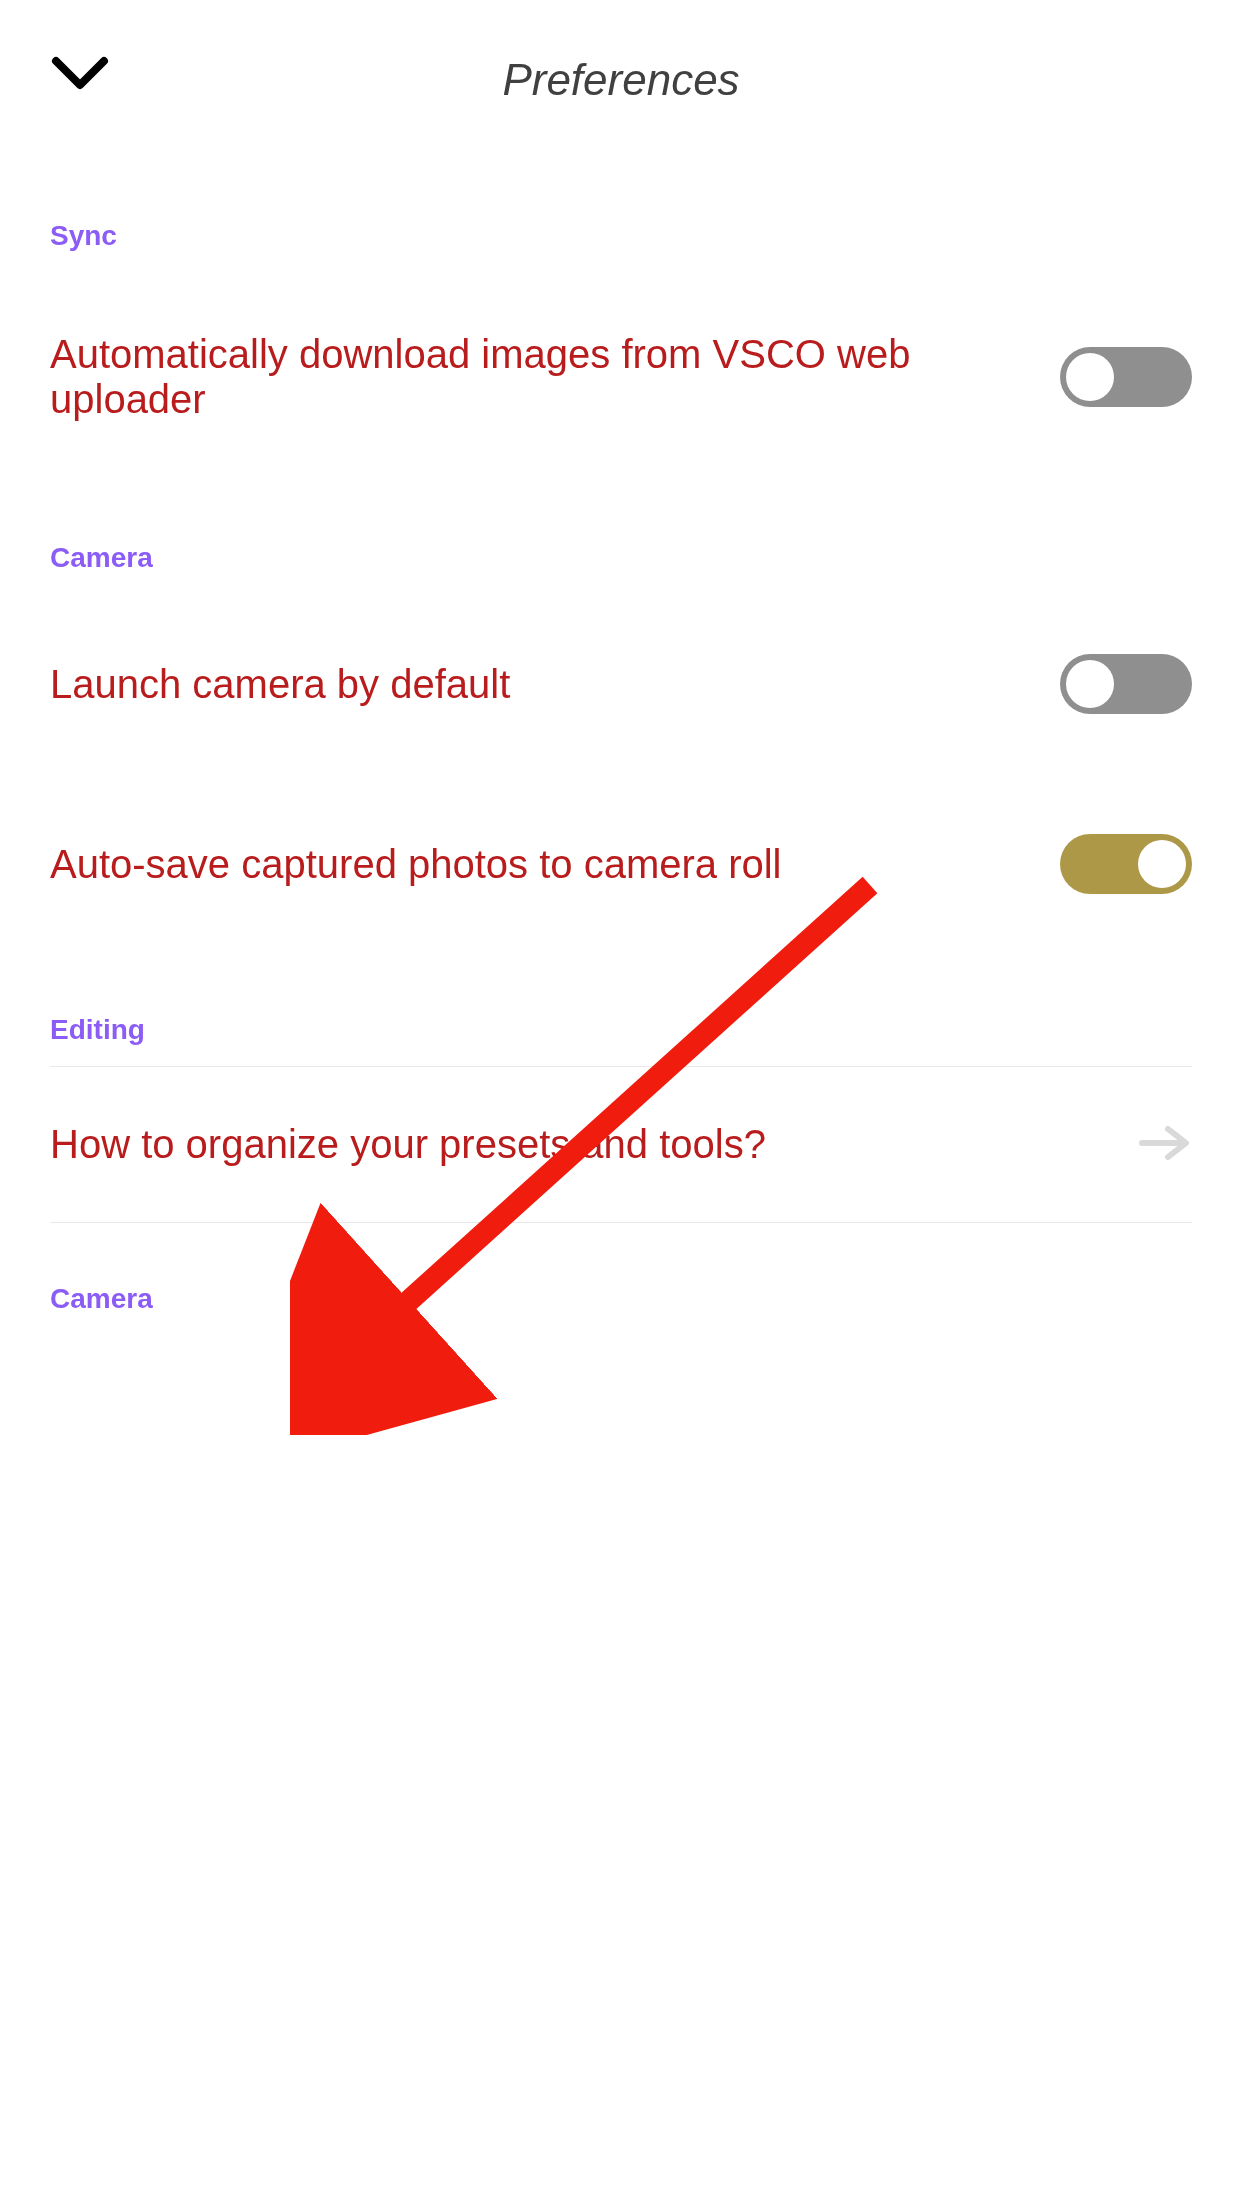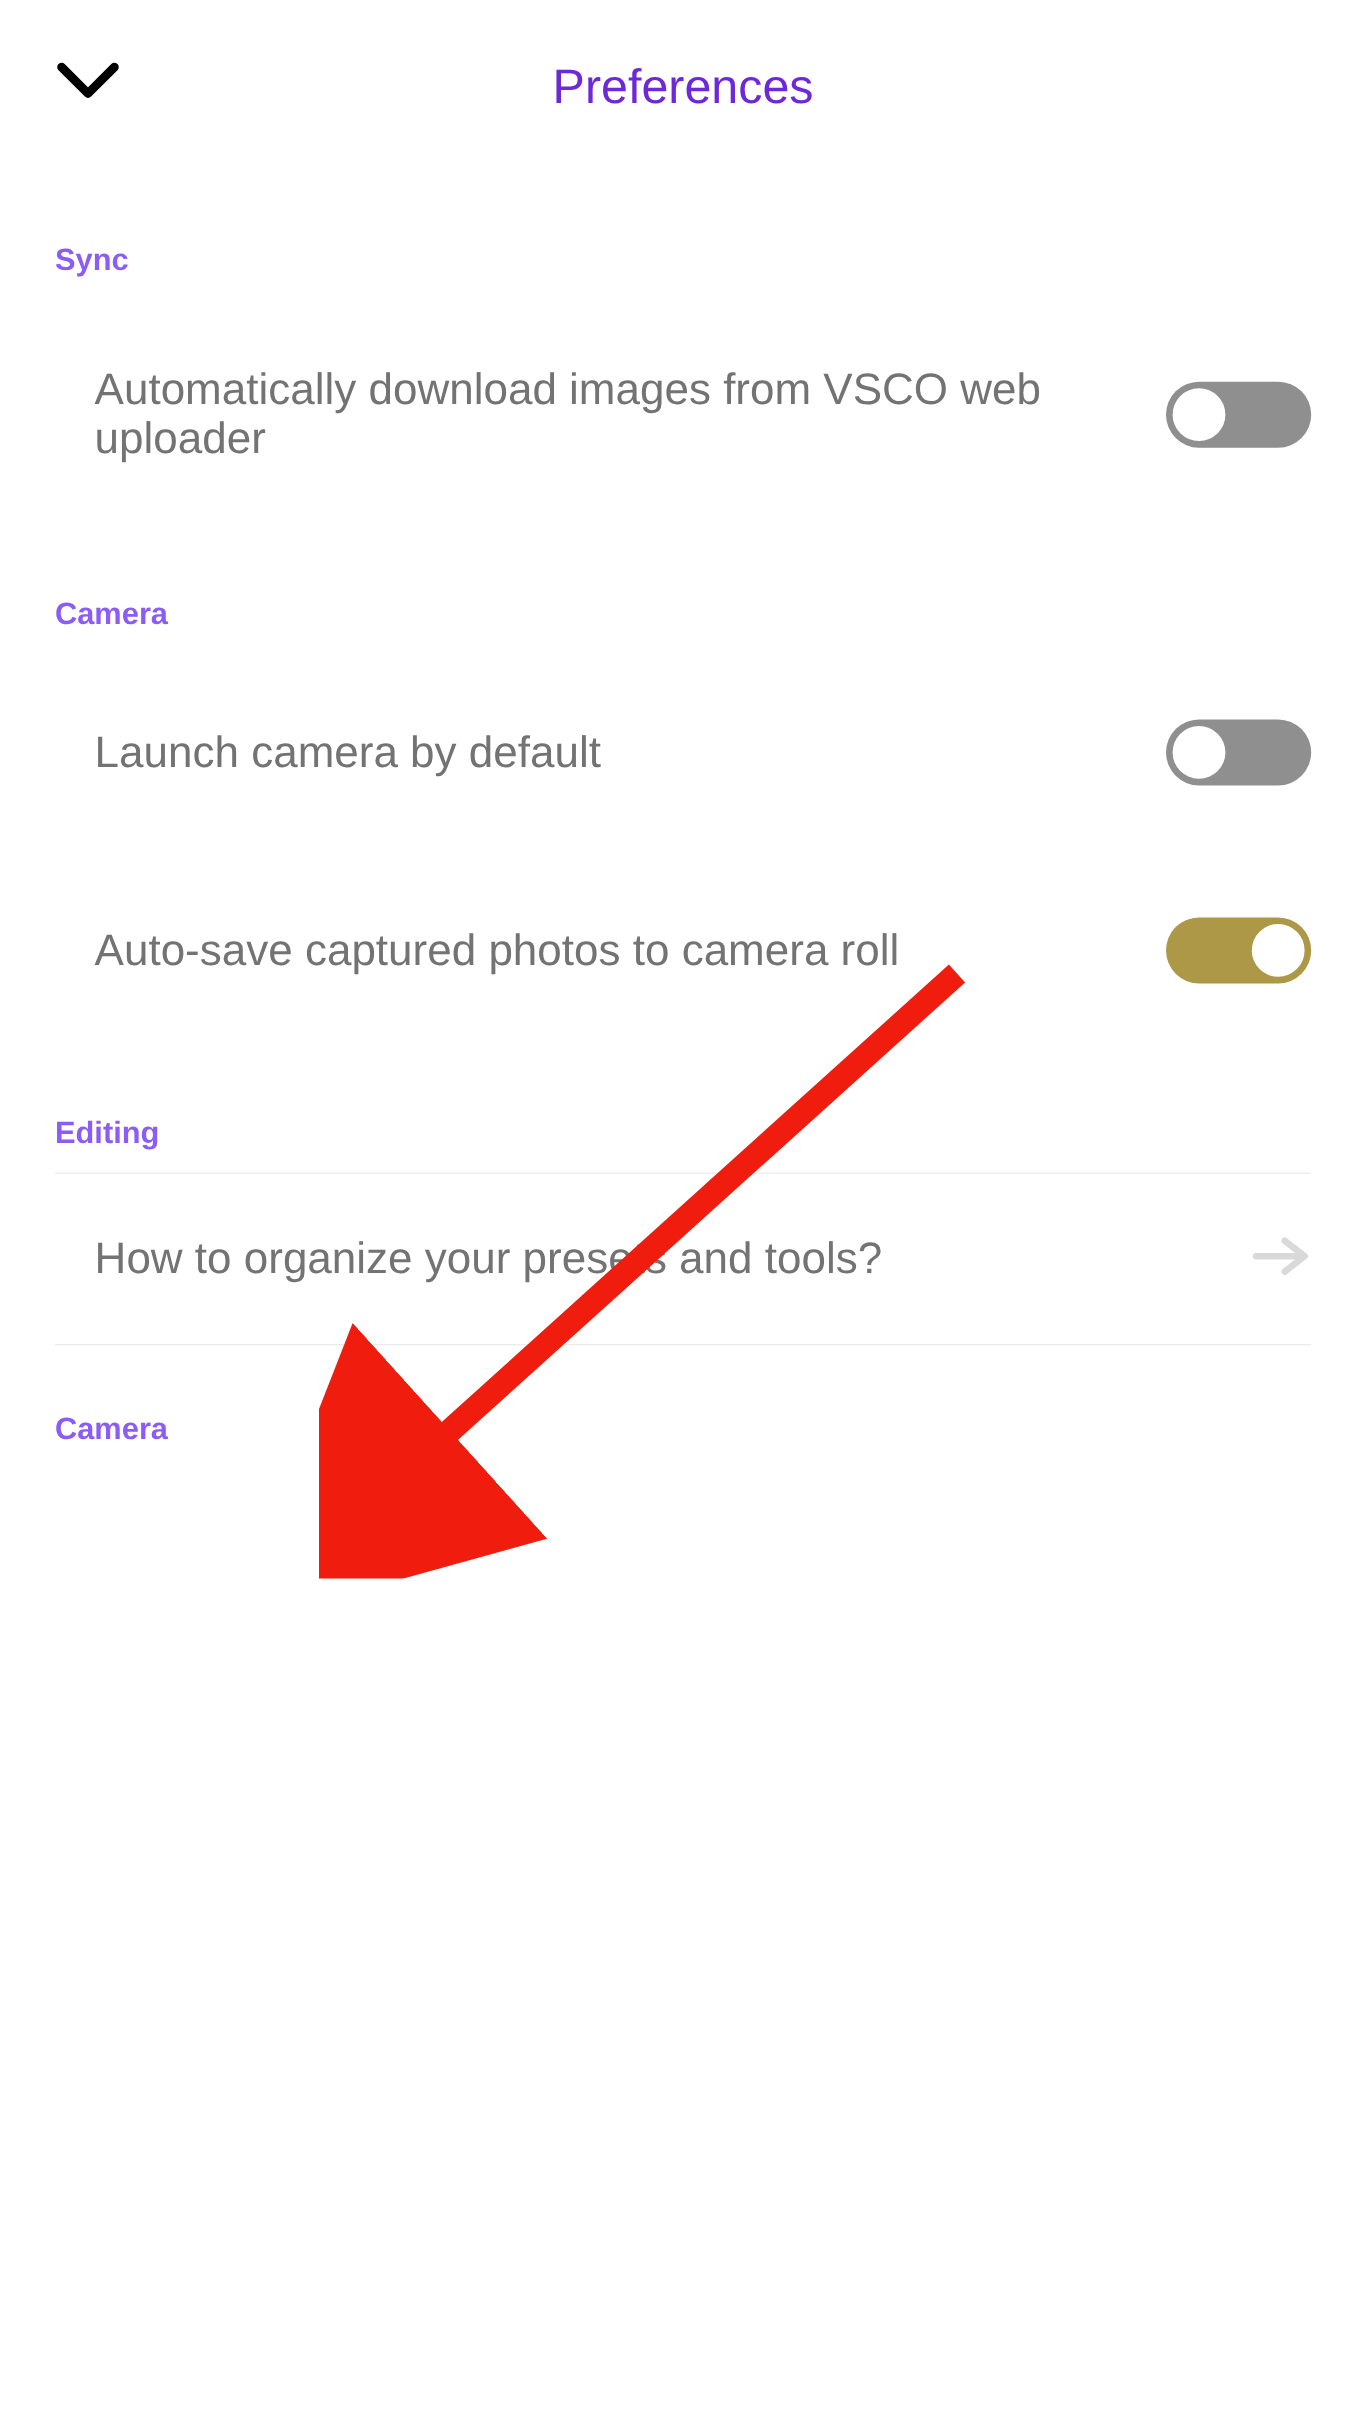--- a/index.html
+++ b/index.html
@@ -18,22 +18,23 @@
   }
   .header {
     position: relative;
     height: 160px;
     display: flex;
     align-items: center;
     justify-content: center;
   }
   .header-title {
     font-size: 44px;
-    color: #6d28d9;
+    color: #404040;
     font-weight: 400;
+    font-style: italic;
   }
   .back-icon {
     position: absolute;
     left: 50px;
     top: 55px;
   }
   .content {
     padding: 0 50px;
   }
   .section-header {
@@ -44,25 +45,24 @@
     padding-bottom: 20px;
   }
   .row {
     display: flex;
     align-items: center;
     justify-content: space-between;
     padding: 60px 0;
   }
   .row-label {
     font-size: 40px;
-    color: #737373;
+    color: #b91c1c;
     font-weight: 400;
     flex: 1;
     padding-right: 20px;
-    margin-left: 36px;
   }
   .toggle {
     width: 132px;
     height: 60px;
     border-radius: 30px;
     position: relative;
     flex-shrink: 0;
   }
   .toggle.off { background: #8f8f8f; }
   .toggle.on  { background: #ad9848; }

